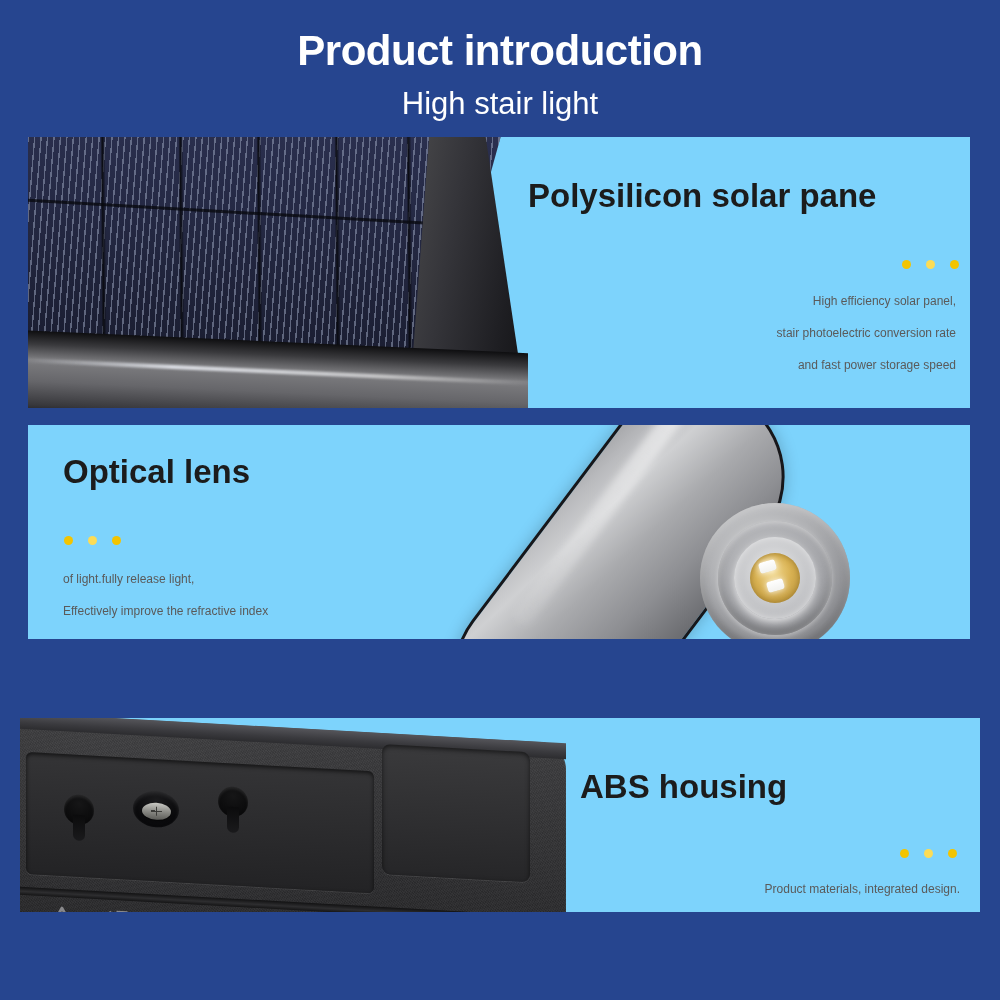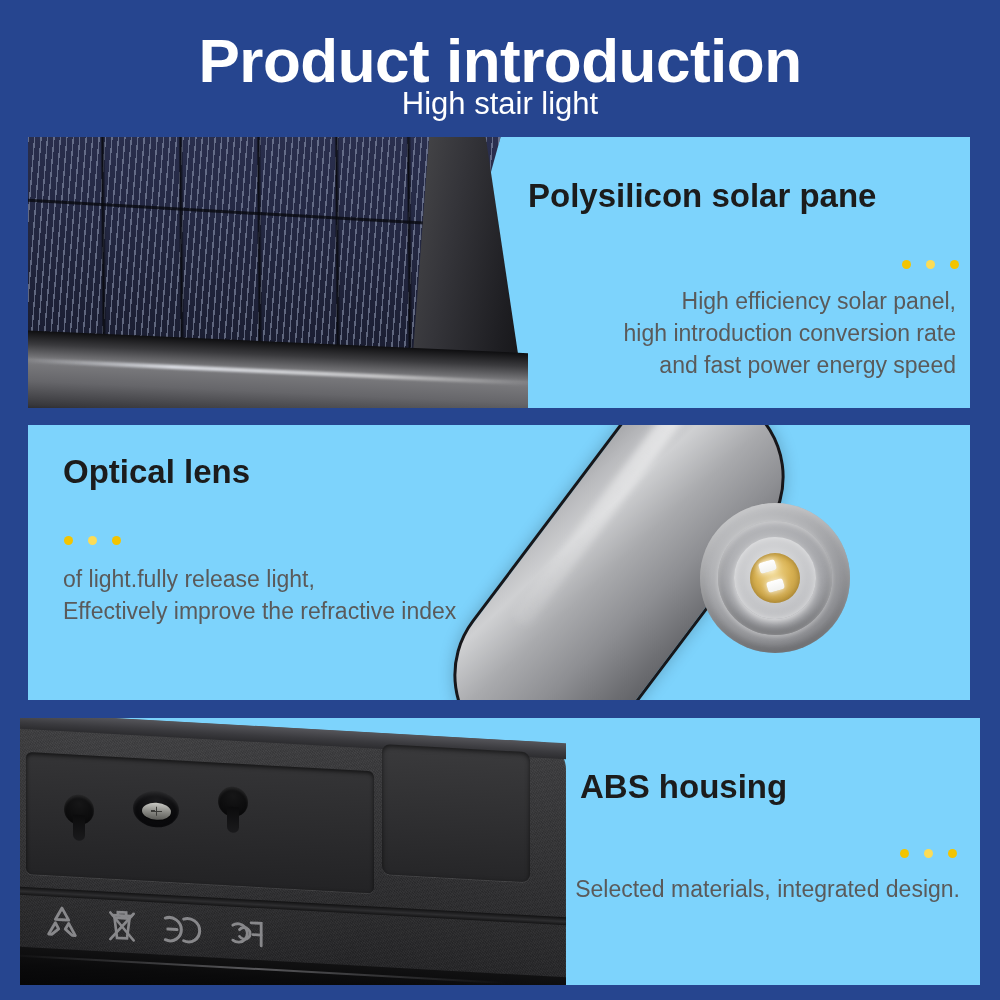--- a/index.html
+++ b/index.html
@@ -11,52 +11,52 @@
   .stage {
     position:relative; width:1000px; height:1000px;
     background:#26458f;
   }
 
   
   .header { position:absolute; left:0; top:0; width:1000px; height:137px; }
   .title {
     position:absolute; left:0; top:30px; width:1000px;
     text-align:center; color:#ffffff;
-    font-size:62px; font-weight:bold; letter-spacing:-0.5px;
+    font-size:42px; font-weight:bold; letter-spacing:-0.5px;
     line-height:1;
   }
   .subtitle {
     position:absolute; left:0; top:88px; width:1000px;
     text-align:center; color:#ffffff;
     font-size:31px; font-weight:normal; line-height:1;
   }
 
   
   .card {
     position:absolute; background:#7dd3fc; overflow:hidden;
   }
   #card-1 { left:28px;  top:137px; width:942px; height:271px; }
-  #card-2 { left:28px;  top:425px; width:942px; height:275px; }
-  #card-3 { left:20px;  top:718px; width:960px; height:267px; }
+  #card-2 { left:28px;  top:425px; width:942px; height:214px; }
+  #card-3 { left:20px;  top:718px; width:960px; height:194px; }
 
   
   .heading {
     position:absolute; color:#1c1c1c;
     font-size:33px; font-weight:bold; line-height:1.05;
     white-space:nowrap;
   }
   .dots { position:absolute; display:flex; gap:15px; }
   .dots i {
     display:block; width:9px; height:9px; border-radius:50%;
     background:#f3c400;
   }
   .dots i:nth-child(2) { background:#fcdc55; }
   .body-text {
     position:absolute; color:#5a5a5a;
-    font-size:23px; line-height:32px; font-weight:normal;
+    font-size:12px; line-height:32px; font-weight:normal;
   }
 
   
   #h1   { left:500px; top:42px; }
   #d1   { left:874px; top:123px; }
   #b1   { left:500px; top:148px; width:428px; text-align:right; }
   
   #h2   { left:35px;  top:30px; }
   #d2   { left:36px;  top:111px; }
   #b2   { left:35px;  top:138px; width:420px; text-align:left; }
@@ -285,22 +285,22 @@
     <div class="heading" id="h1">Polysilicon solar pane</div>
 
     <div class="dots" id="d1">
       <i></i>
       <i></i>
       <i></i>
     </div>
 
     <div class="body-text" id="b1">
       <div>High efficiency solar panel,</div>
-      <div>high introduction conversion rate</div>
-      <div>and fast power energy speed</div>
+      <div>stair photoelectric conversion rate</div>
+      <div>and fast power storage speed</div>
     </div>
   </div>
 
   <div class="card" id="card-2">
 
     <div class="art-lens">
       <div class="lens-bar"></div>
       <div class="lens-ring-a"></div>
       <div class="lens-ring-b"></div>
       <div class="lens-ring-c"></div>
@@ -390,17 +390,17 @@
 
     <div class="heading" id="h3">ABS housing</div>
 
     <div class="dots" id="d3">
       <i></i>
       <i></i>
       <i></i>
     </div>
 
     <div class="body-text" id="b3">
-      <div>Selected materials, integrated design.</div>
+      <div>Product materials, integrated design.</div>
     </div>
   </div>
 
 </div>
 
 </body></html>

